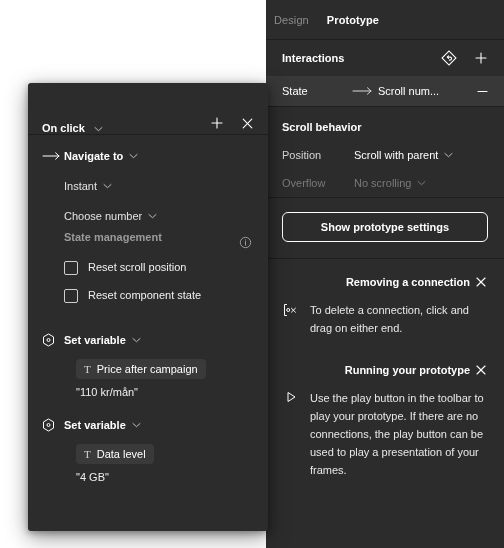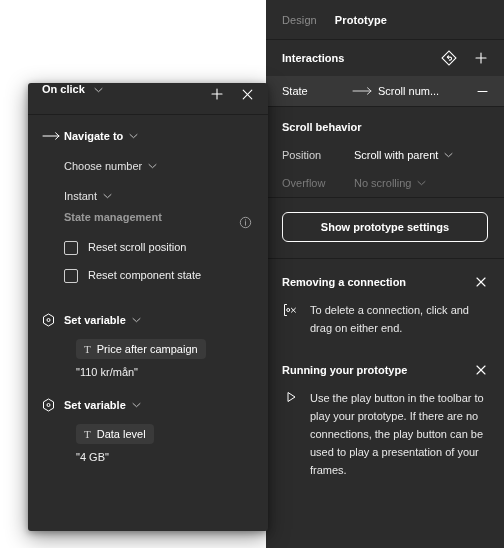--- a/index.html
+++ b/index.html
@@ -26,21 +26,21 @@
     width: 238px;
     height: 548px;
     background: #2c2c2c;
     box-sizing: border-box;
   }
 
   .tabbar {
     height: 40px;
     display: flex;
     align-items: center;
-    padding-left: 16px;
+    padding-left: 8px;
     gap: 18px;
     border-bottom: 1px solid #1e1e1e;
     box-sizing: border-box;
   }
   .tab {
     font-size: 11px;
     letter-spacing: .1px;
   }
   .tab.inactive { color: #8c8c8c; font-weight: 400; }
   .tab.active { color: #ffffff; font-weight: 700; }
@@ -160,21 +160,21 @@
     display: flex;
     align-items: center;
     justify-content: center;
     box-sizing: border-box;
     cursor: pointer;
   }
 
   .tip-head {
     display: flex;
     align-items: center;
-    justify-content: space-between;
+    justify-content: flex-end;
     padding: 12px 12px 6px 16px;
   }
   .tip-title {
     font-size: 11px;
     font-weight: 700;
     color: #ffffff;
   }
   .tip-body {
     display: flex;
     padding: 2px 16px 10px 16px;
@@ -201,23 +201,23 @@
     top: 83px;
     width: 240px;
     height: 448px;
     background: #2c2c2c;
     border-radius: 3px;
     box-shadow: 0 6px 22px rgba(0,0,0,.42), 0 2px 7px rgba(0,0,0,.34);
     box-sizing: border-box;
     overflow: hidden;
   }
   .modal-head {
-    height: 32px;
-    display: flex;
-    align-items: flex-start;
+    height: 52px;
+    display: flex;
+    align-items: flex-end;
     padding: 0 10px 0 14px;
     box-sizing: border-box;
     border-bottom: 1px solid #1e1e1e;
   }
   .modal-title {
     font-size: 11px;
     font-weight: 700;
     color: #ffffff;
   }
   .chev {
@@ -484,30 +484,30 @@
       </div>
       <span class="m-strong">Navigate to</span>
       <span class="chev">
         <svg width="9" height="6" viewBox="0 0 9 6" stroke="#bdbdbd" stroke-width="1" fill="none" stroke-linecap="round" stroke-linejoin="round">
             <polyline points="1,1.5 4.5,4.7 8,1.5"></polyline>
           </svg>
       </span>
     </div>
 
     <div class="m-row m-indent">
+      <span class="m-normal">Instant</span>
+      <span class="chev">
+        <svg width="9" height="6" viewBox="0 0 9 6" stroke="#bdbdbd" stroke-width="1" fill="none" stroke-linecap="round" stroke-linejoin="round">
+            <polyline points="1,1.5 4.5,4.7 8,1.5"></polyline>
+          </svg>
+      </span>
+    </div>
+
+    <div class="m-row m-indent">
       <span class="m-normal">Choose number</span>
-      <span class="chev">
-        <svg width="9" height="6" viewBox="0 0 9 6" stroke="#bdbdbd" stroke-width="1" fill="none" stroke-linecap="round" stroke-linejoin="round">
-            <polyline points="1,1.5 4.5,4.7 8,1.5"></polyline>
-          </svg>
-      </span>
-    </div>
-
-    <div class="m-row m-indent">
-      <span class="m-normal">Instant</span>
       <span class="chev">
         <svg width="9" height="6" viewBox="0 0 9 6" stroke="#bdbdbd" stroke-width="1" fill="none" stroke-linecap="round" stroke-linejoin="round">
             <polyline points="1,1.5 4.5,4.7 8,1.5"></polyline>
           </svg>
       </span>
     </div>
 
     <div class="m-sub-head">
       <div class="m-sub-title">State management</div>
       <div class="icon-btn">

